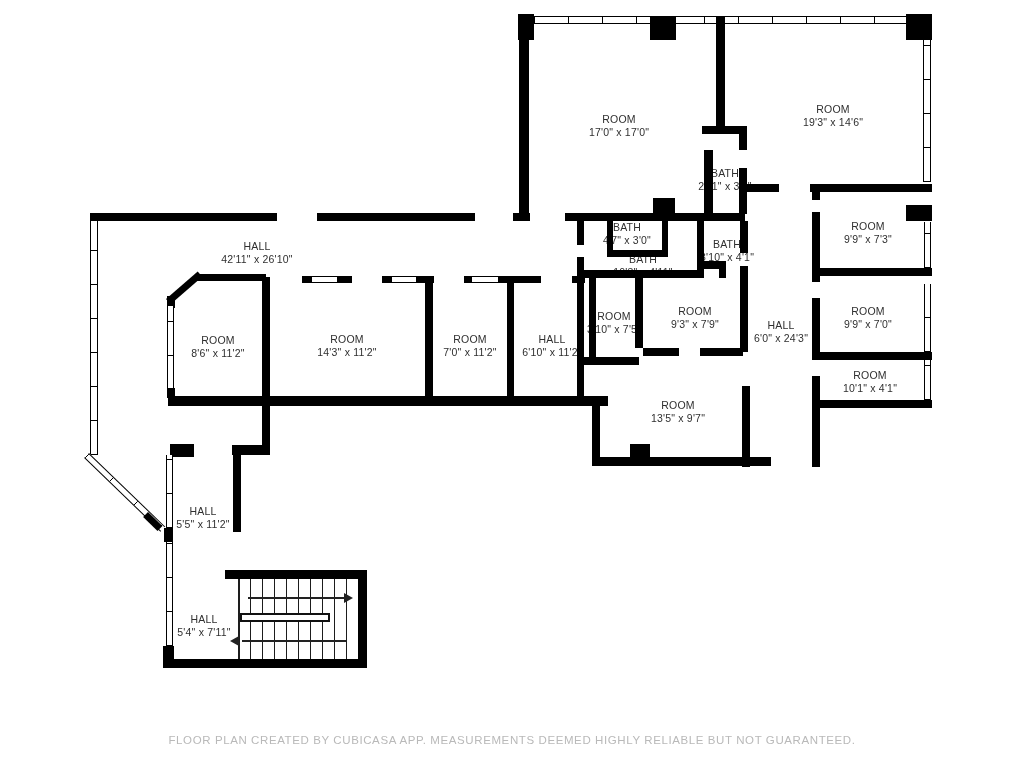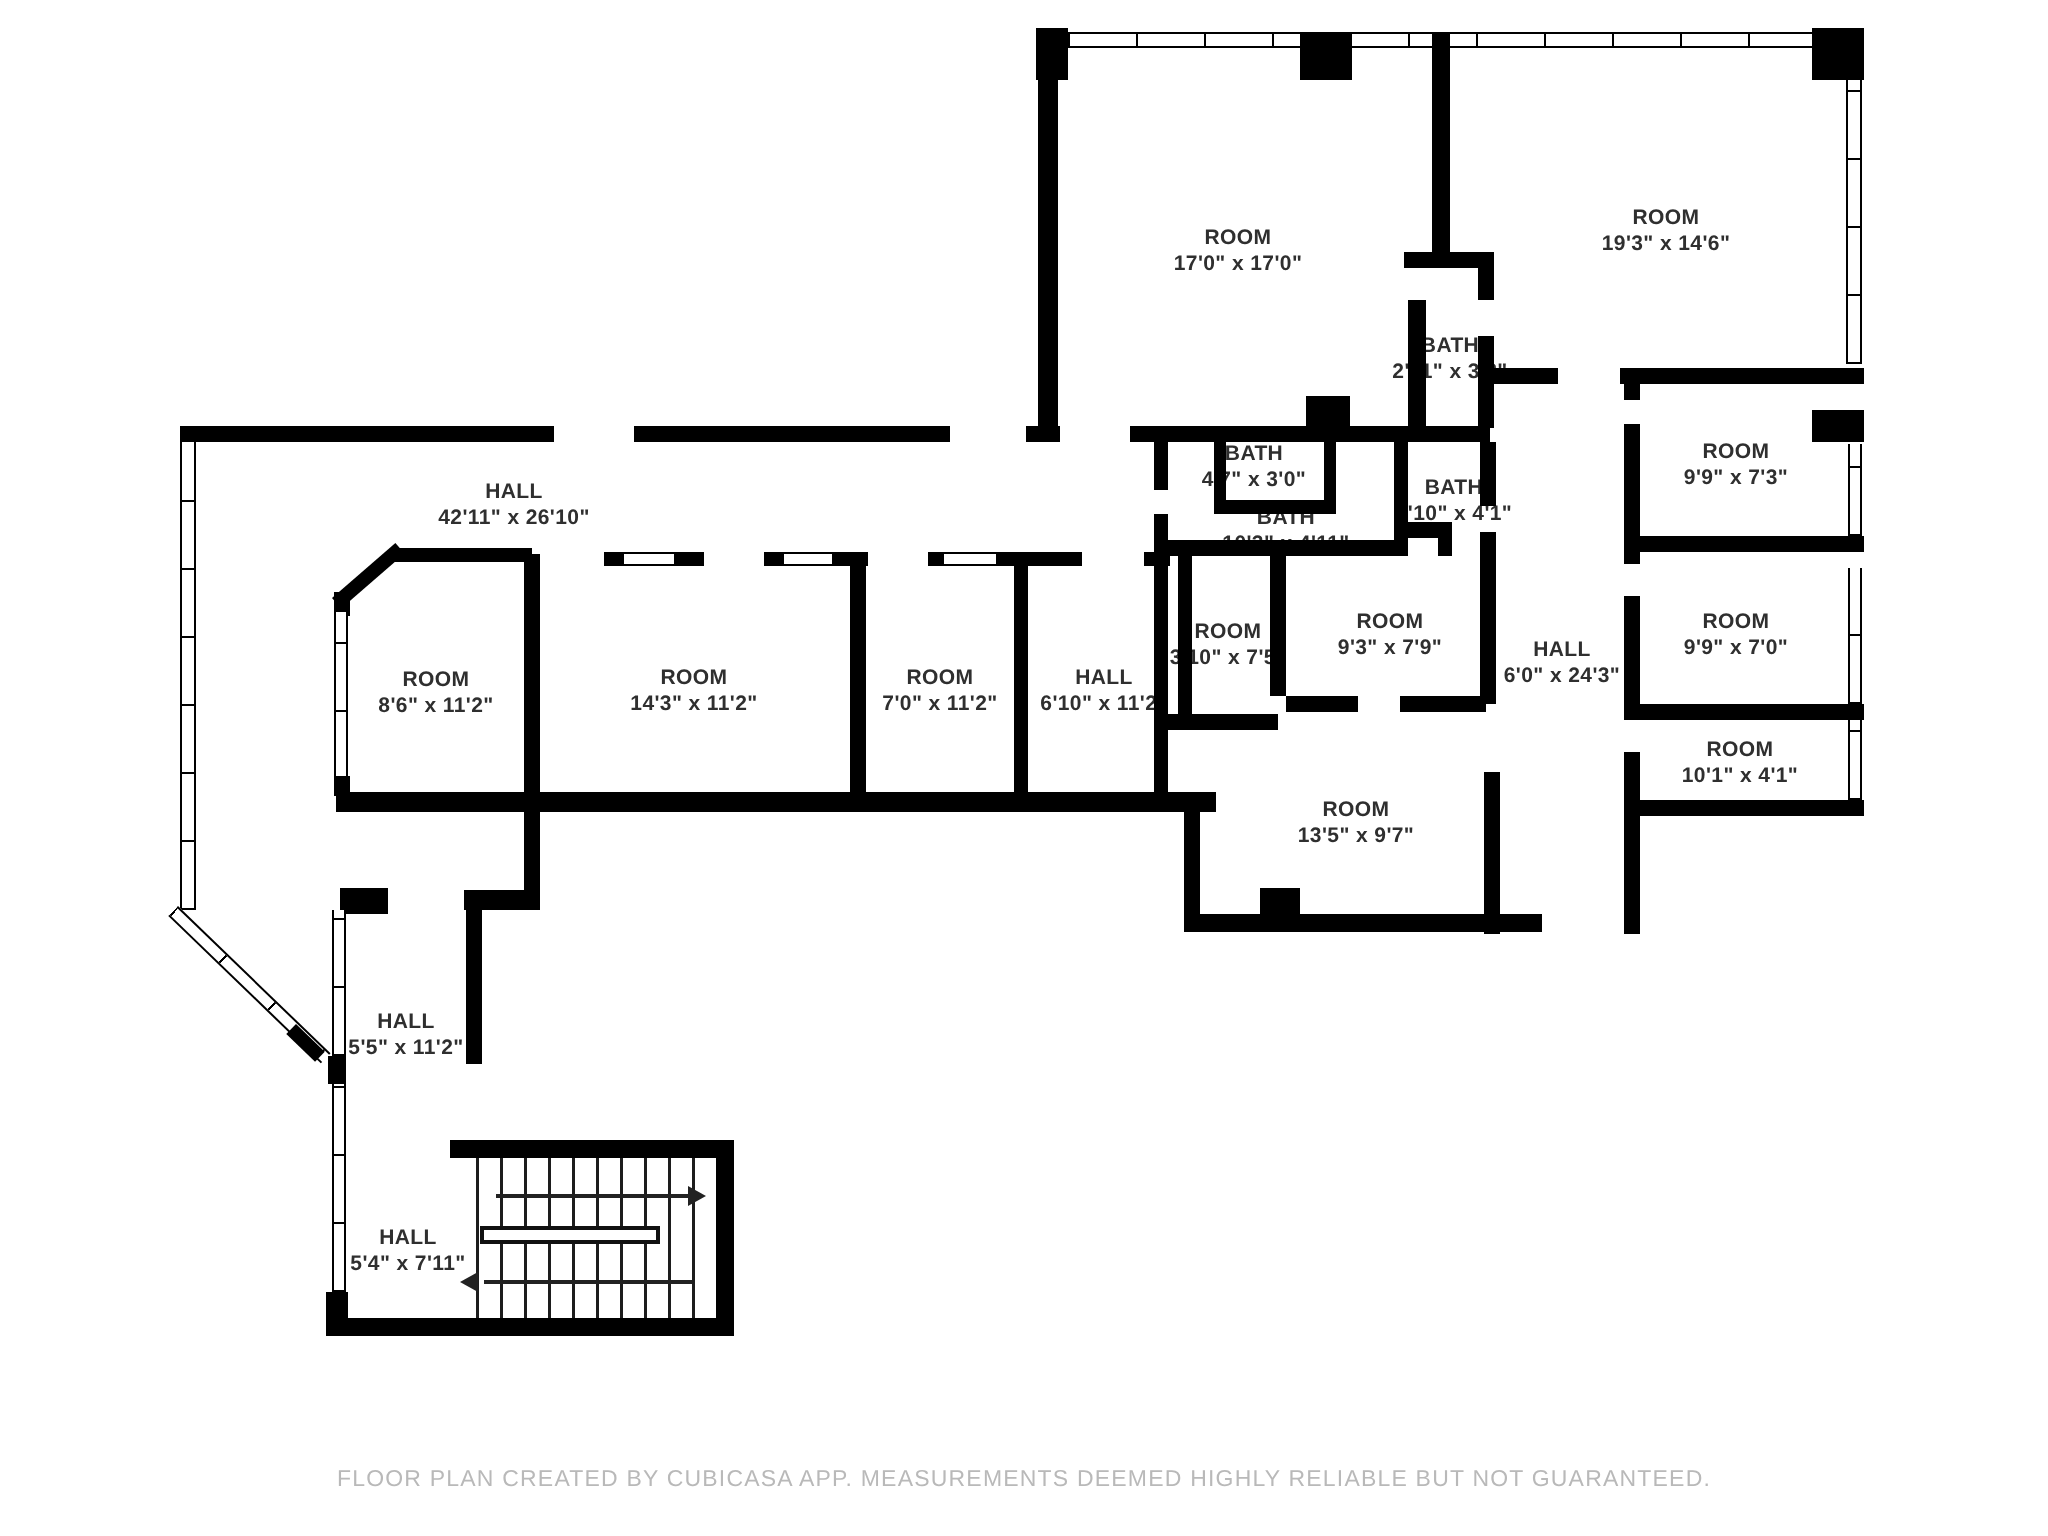--- a/index.html
+++ b/index.html
@@ -8,21 +8,21 @@
     font-family:"Liberation Sans", sans-serif;
   }
   .wall{position:absolute;background:#000;z-index:2;}
   .win-h{position:absolute;z-index:2;background:#fff;border-top:1.5px solid #000;border-bottom:1.5px solid #000;box-sizing:border-box;
          background-image:repeating-linear-gradient(90deg,#000 0 1px,transparent 1px 34px);}
   .win-v{position:absolute;z-index:2;background:#fff;border-left:1.5px solid #000;border-right:1.5px solid #000;box-sizing:border-box;
          background-image:repeating-linear-gradient(0deg,#000 0 1px,transparent 1px 34px);}
   .room-label{
     position:absolute;transform:translate(-50%,-50%);z-index:1;
     text-align:center;color:#2f2f2f;font-size:10.5px;line-height:13px;
-    letter-spacing:.2px;white-space:nowrap;font-weight:bold;
+    letter-spacing:.2px;white-space:nowrap;
   }
   .stair-treads{position:absolute;z-index:2;
     background-image:repeating-linear-gradient(90deg,#1d1d1d 0 1.5px,transparent 1.5px 12px);}
   .stair-rail{position:absolute;z-index:3;background:#fff;border:2px solid #111;box-sizing:border-box;}
   .stair-line{position:absolute;z-index:3;background:#222;height:1.5px;}
   .arrow-right{position:absolute;z-index:3;width:0;height:0;border-left:9px solid #222;border-top:5px solid transparent;border-bottom:5px solid transparent;}
   .arrow-left{position:absolute;z-index:3;width:0;height:0;border-right:9px solid #222;border-top:5px solid transparent;border-bottom:5px solid transparent;}
   #footer{
     position:absolute;left:0;right:0;top:734px;text-align:center;z-index:1;
     color:#b9b9b9;font-size:11.5px;letter-spacing:.6px;

